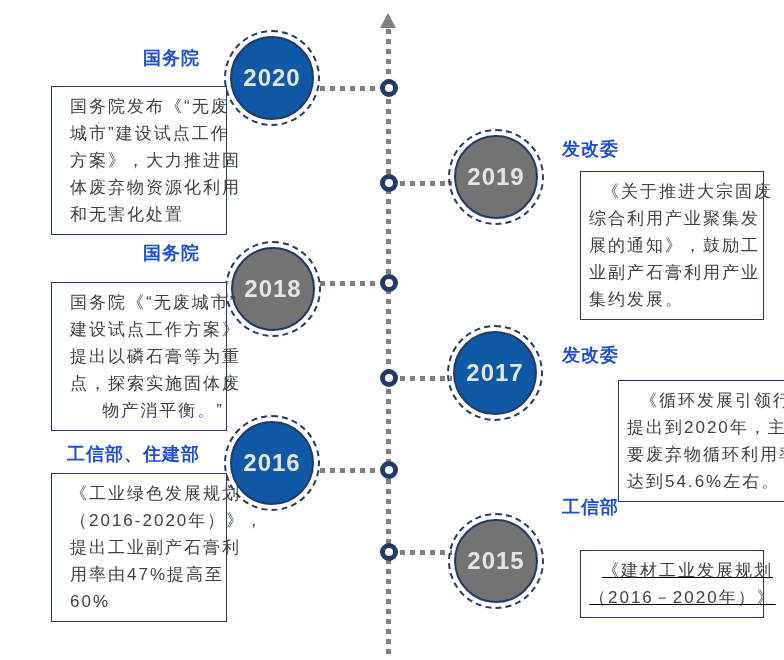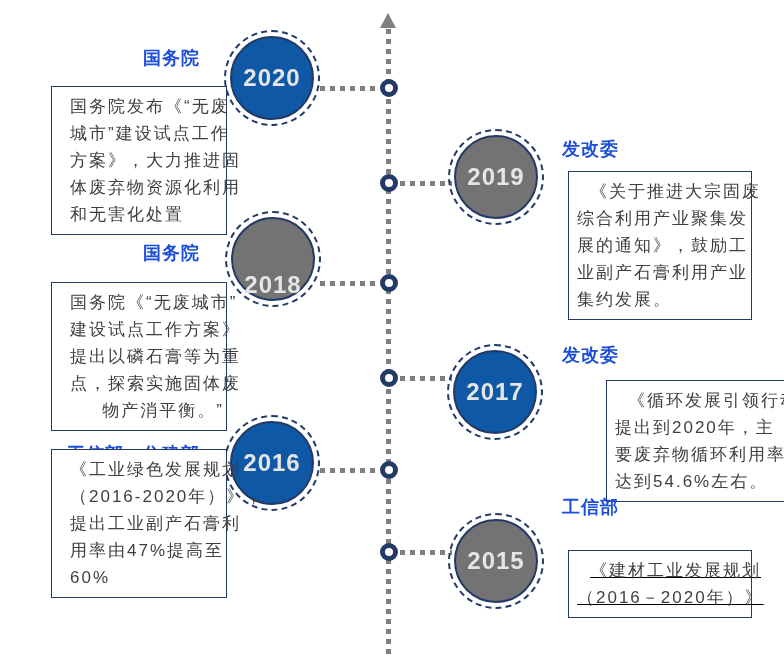--- a/index.html
+++ b/index.html
@@ -27,35 +27,35 @@
   .year{color:#e5e5e5;font-weight:bold;font-size:24px;letter-spacing:1px;}
 
   
   .agency{position:absolute;font-weight:bold;font-size:18px;color:#1d4ed8;letter-spacing:1px;}
   .agency.al{left:8px;width:192px;text-align:right;}
   .agency.ar{left:562px;text-align:left;font-family:Liberation Mono, monospace;}
 
   
   .box{position:absolute;border:1.5px solid #233a66;background:#ffffff;box-sizing:border-box;}
   .box.bl{left:8px;width:176px;padding:6px 2px 6px 18px;margin-left:43px;}
-  .box.br{left:568px;width:184px;padding:6px 14px 6px 8px;}
+  .box.br{left:580px;width:184px;padding:6px 14px 6px 8px;}
   .box-text{white-space:pre;color:#3f3f3f;font-size:17px;line-height:27px;letter-spacing:2px;}
   .box.br .box-text{text-indent:13px;}
 
   
   .c-2020{left:230px;top:36px;}   .n-2020{top:79px;}  .k-2020{left:320px;top:86px;width:60px;}
   .a-2020{top:46px;}              .b-2020{top:86px;}
   .c-2019{left:454px;top:135px;}  .n-2019{top:174px;} .k-2019{left:400px;top:181px;width:52px;}
   .a-2019{top:137px;}             .b-2019{top:171px;}
-  .c-2018{left:231px;top:217px;align-items:flex-end;}  .n-2018{top:274px;} .k-2018{left:320px;top:281px;width:60px;}
+  .c-2018{left:231px;top:247px;}  .n-2018{top:274px;} .k-2018{left:320px;top:281px;width:60px;}
   .a-2018{top:241px;}             .b-2018{top:282px;text-align:right;}
-  .c-2017{left:453px;top:350px;}  .n-2017{top:369px;} .k-2017{left:400px;top:376px;width:52px;}
+  .c-2017{left:453px;top:331px;}  .n-2017{top:369px;} .k-2017{left:400px;top:376px;width:52px;}
   .a-2017{top:343px;}             .b-2017{top:380px;margin-left:38px;}
   .c-2016{left:230px;top:421px;text-align:center;}  .n-2016{top:461px;} .k-2016{left:320px;top:468px;width:60px;}
-  .a-2016{top:442px;}             .b-2016{top:449px;}
+  .a-2016{top:442px;}             .b-2016{top:473px;}
   .c-2015{left:454px;top:519px;text-align:center;}  .n-2015{top:543px;} .k-2015{left:400px;top:550px;width:52px;}
   .a-2015{top:495px;}             .b-2015{top:550px;text-decoration:underline;}
 </style>
 </head>
 <body>
 
 <div class="stage">
 
   <div class="arrow-up"></div>
   <div class="vline"></div>

